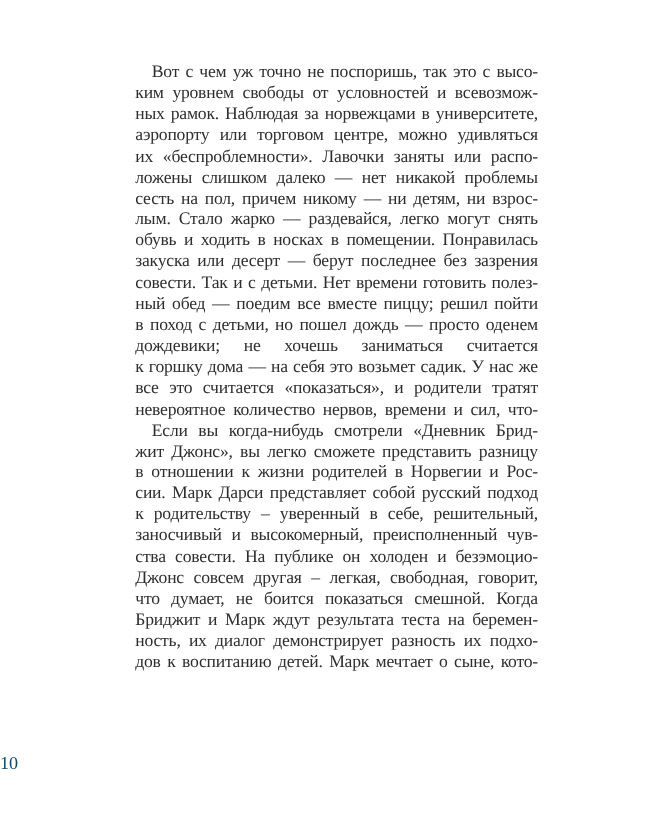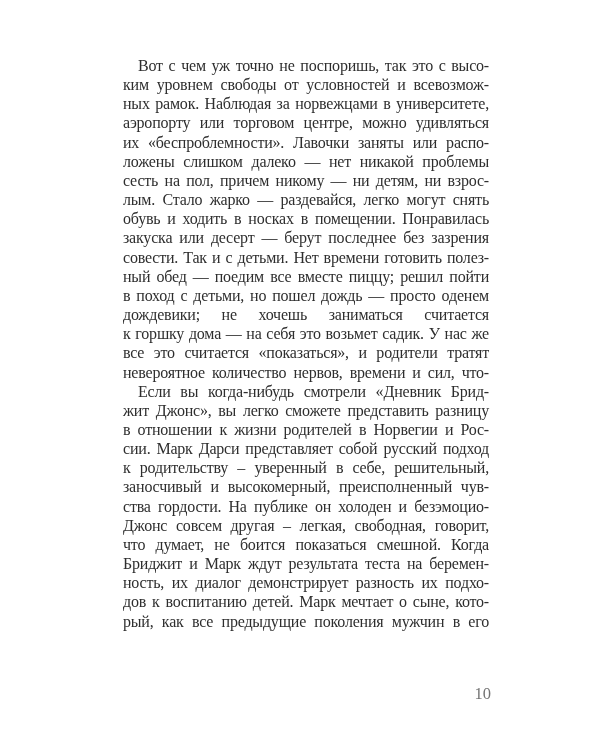--- a/index.html
+++ b/index.html
@@ -34,24 +34,24 @@
     text-align-last: left;
   }
   .line.indent {
     text-indent: 15px;
   }
   .page-number {
     position: absolute;
     left: 0;
     right: 0;
     top: 684px;
-    text-align: right;
+    text-align: left;
     font-size: 16.5px;
     letter-spacing: 0;
-    color: #737373;
+    color: #0c4a6e;
   }
 </style>
 </head>
 <body>
 
 <div class="book-page">
   <div class="text-block" id="text-block">
       <div class="line indent">Вот с чем уж точно не поспоришь, так это с высо-</div>
       <div class="line">ким уровнем свободы от условностей и всевозмож-</div>
       <div class="line">ных рамок. Наблюдая за норвежцами в университете,</div>
@@ -68,22 +68,21 @@
       <div class="line">дождевики; не хочешь заниматься считается</div>
       <div class="line">к горшку дома — на себя это возьмет садик. У нас же</div>
       <div class="line">все это считается «показаться», и родители тратят</div>
       <div class="line">невероятное количество нервов, времени и сил, что-</div>
       <div class="line indent">Если вы когда-нибудь смотрели «Дневник Брид-</div>
       <div class="line">жит Джонс», вы легко сможете представить разницу</div>
       <div class="line">в отношении к жизни родителей в Норвегии и Рос-</div>
       <div class="line">сии. Марк Дарси представляет собой русский подход</div>
       <div class="line">к родительству – уверенный в себе, решительный,</div>
       <div class="line">заносчивый и высокомерный, преисполненный чув-</div>
-      <div class="line">ства гордости. На публике он холоден и безэмоцио-</div>
+      <div class="line">ства совести. На публике он холоден и безэмоцио-</div>
       <div class="line">Джонс совсем другая – легкая, свободная, говорит,</div>
       <div class="line">что думает, не боится показаться смешной. Когда</div>
       <div class="line">Бриджит и Марк ждут результата теста на беремен-</div>
       <div class="line">ность, их диалог демонстрирует разность их подхо-</div>
       <div class="line">дов к воспитанию детей. Марк мечтает о сыне, кото-</div>
-      <div class="line">рый, как все предыдущие поколения мужчин в его</div>
     </div>
   <div class="page-number">10</div>
 </div>
 
 </body></html>

